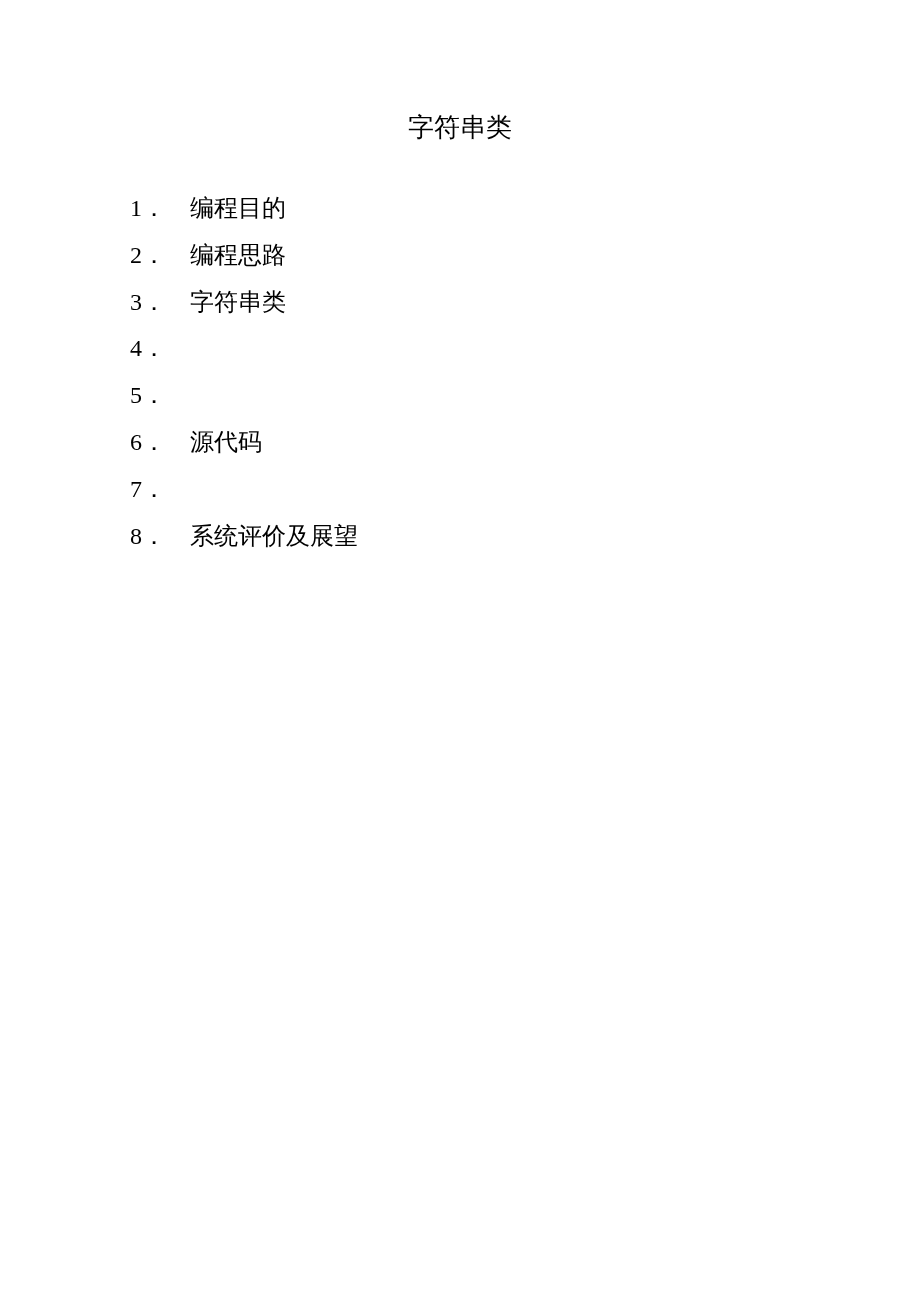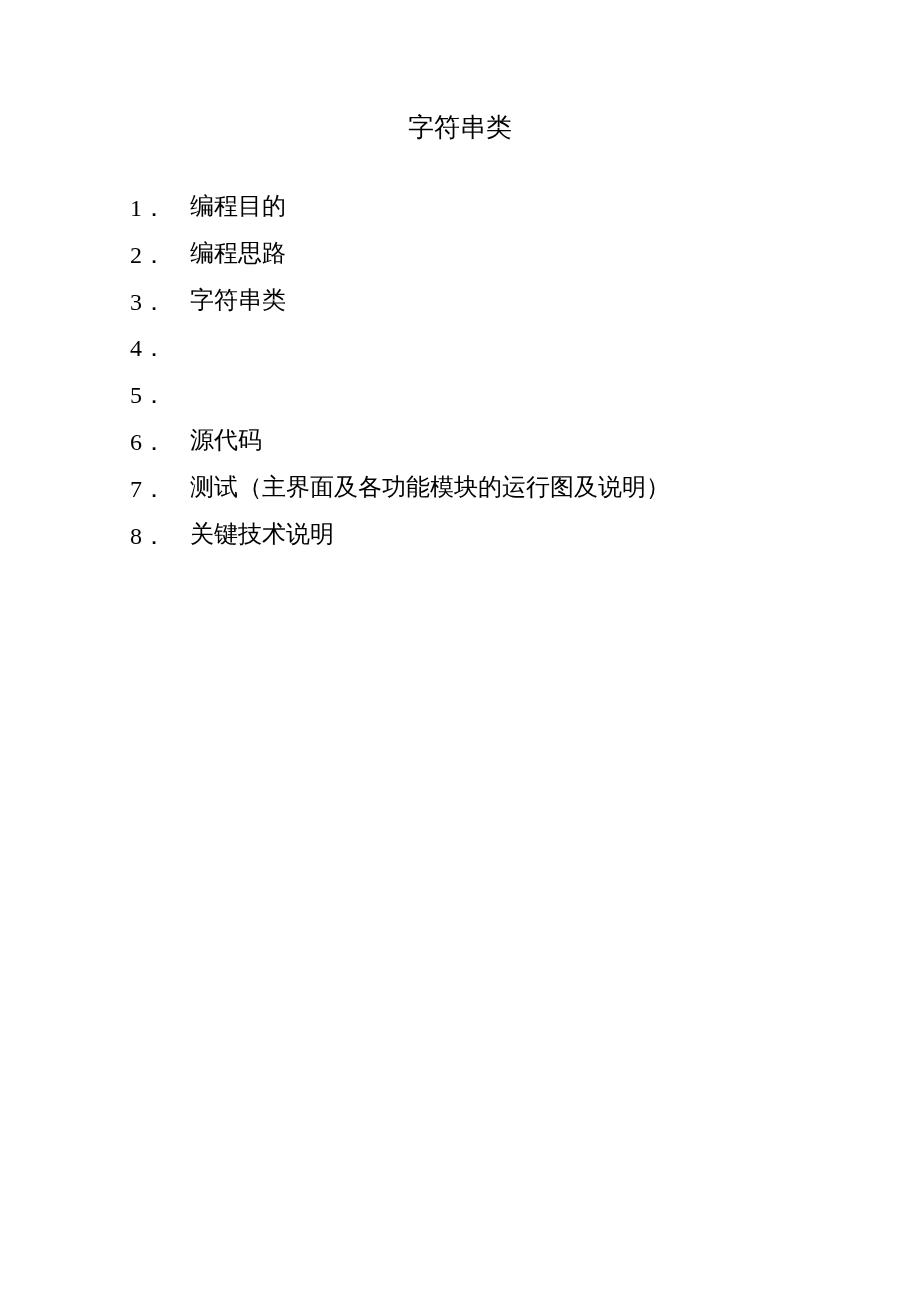--- a/index.html
+++ b/index.html
@@ -32,21 +32,21 @@
       display: flex;
       font-size: 24px;
       line-height: 1.95;
       font-family: "Times New Roman", "SimSun", "宋体", serif;
     }
     .toc-num {
       min-width: 60px;
       font-family: "Times New Roman", serif;
     }
     .toc-text {
-      font-family: Liberation Mono, monospace;
+      font-family: Liberation Sans, sans-serif;
     }
   </style>
 </head>
 <body>
 
 <div class="page">
   <h1 class="title">字符串类</h1>
   <ol class="toc">
     <li class="toc-item">
       <span class="toc-num">1．</span>
@@ -65,20 +65,19 @@
     </li>
     <li class="toc-item">
       <span class="toc-num">5．</span>
     </li>
     <li class="toc-item">
       <span class="toc-num">6．</span>
       <span class="toc-text">源代码</span>
     </li>
     <li class="toc-item">
       <span class="toc-num">7．</span>
-      <span class="toc-text">测试（主界面及各功能模块的运行图及说明）</span>
     </li>
     <li class="toc-item">
       <span class="toc-num">8．</span>
-      <span class="toc-text">关键技术说明</span>
+      <span class="toc-text">系统评价及展望</span>
     </li>
   </ol>
 </div>
 
 </body></html>

